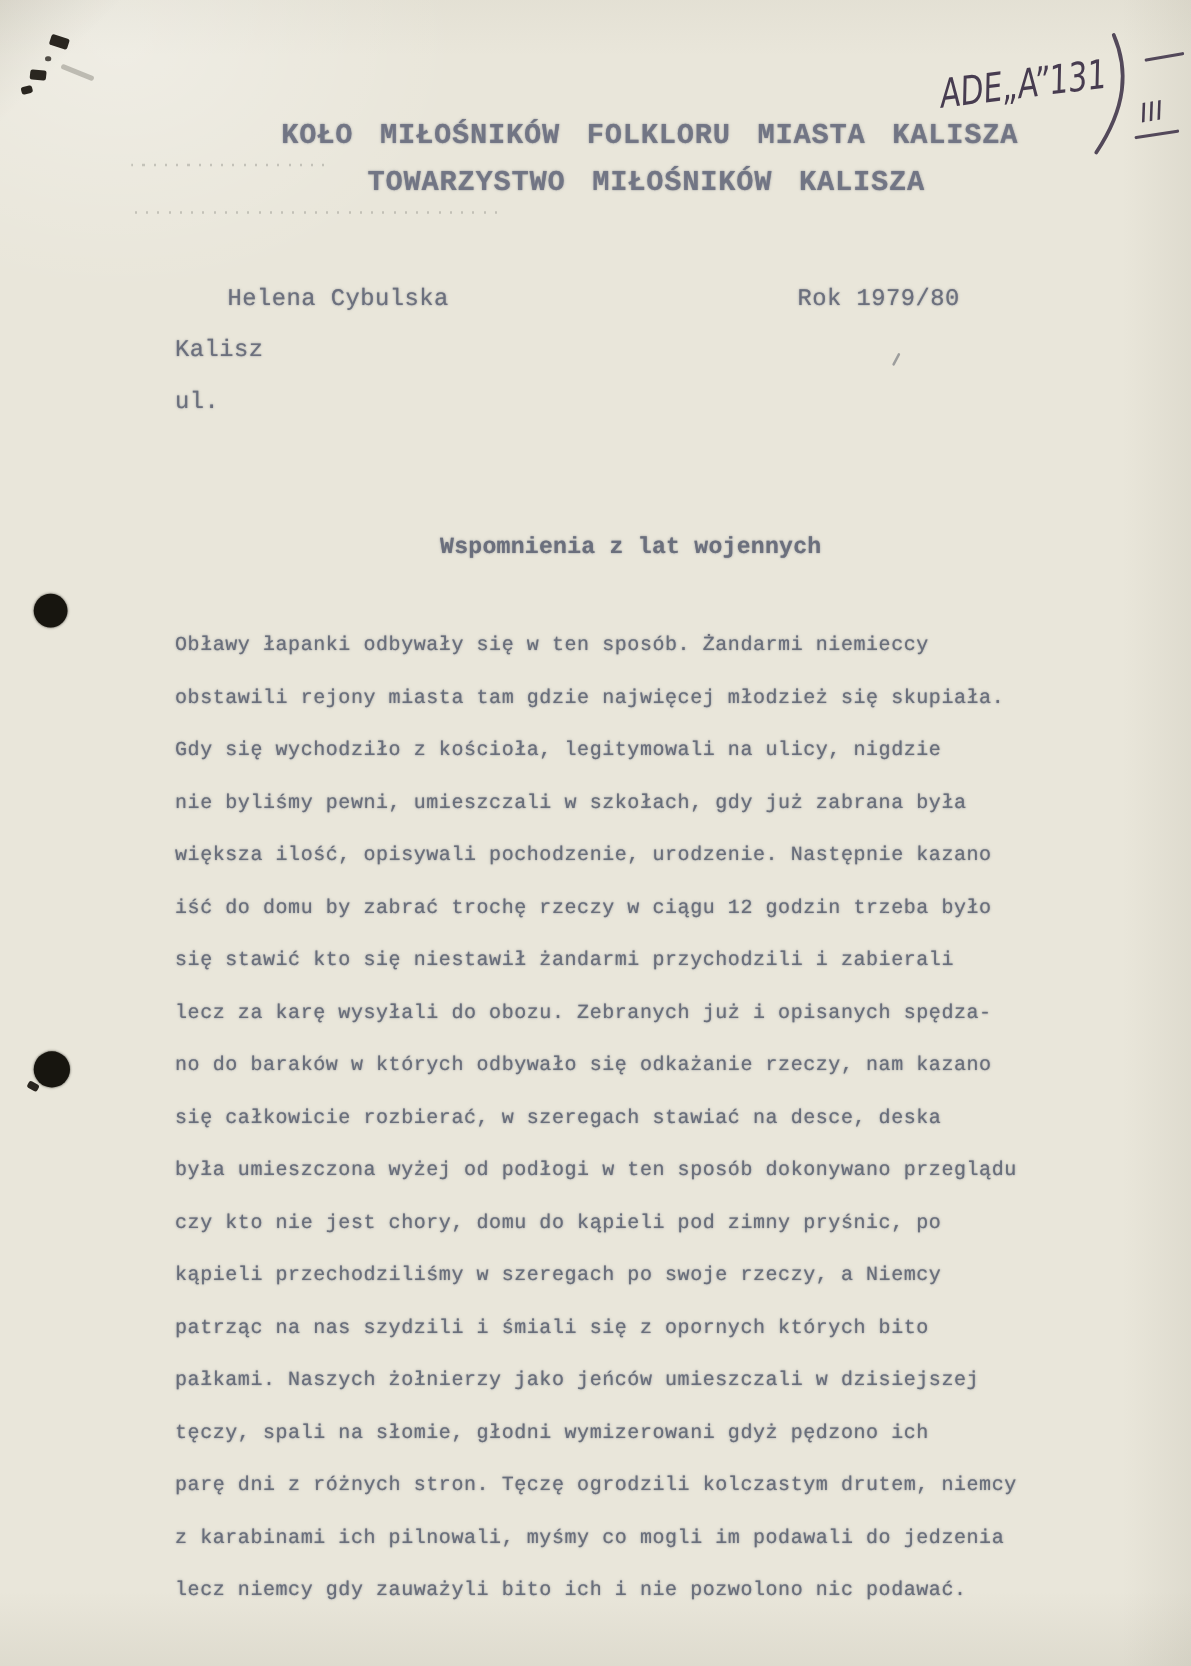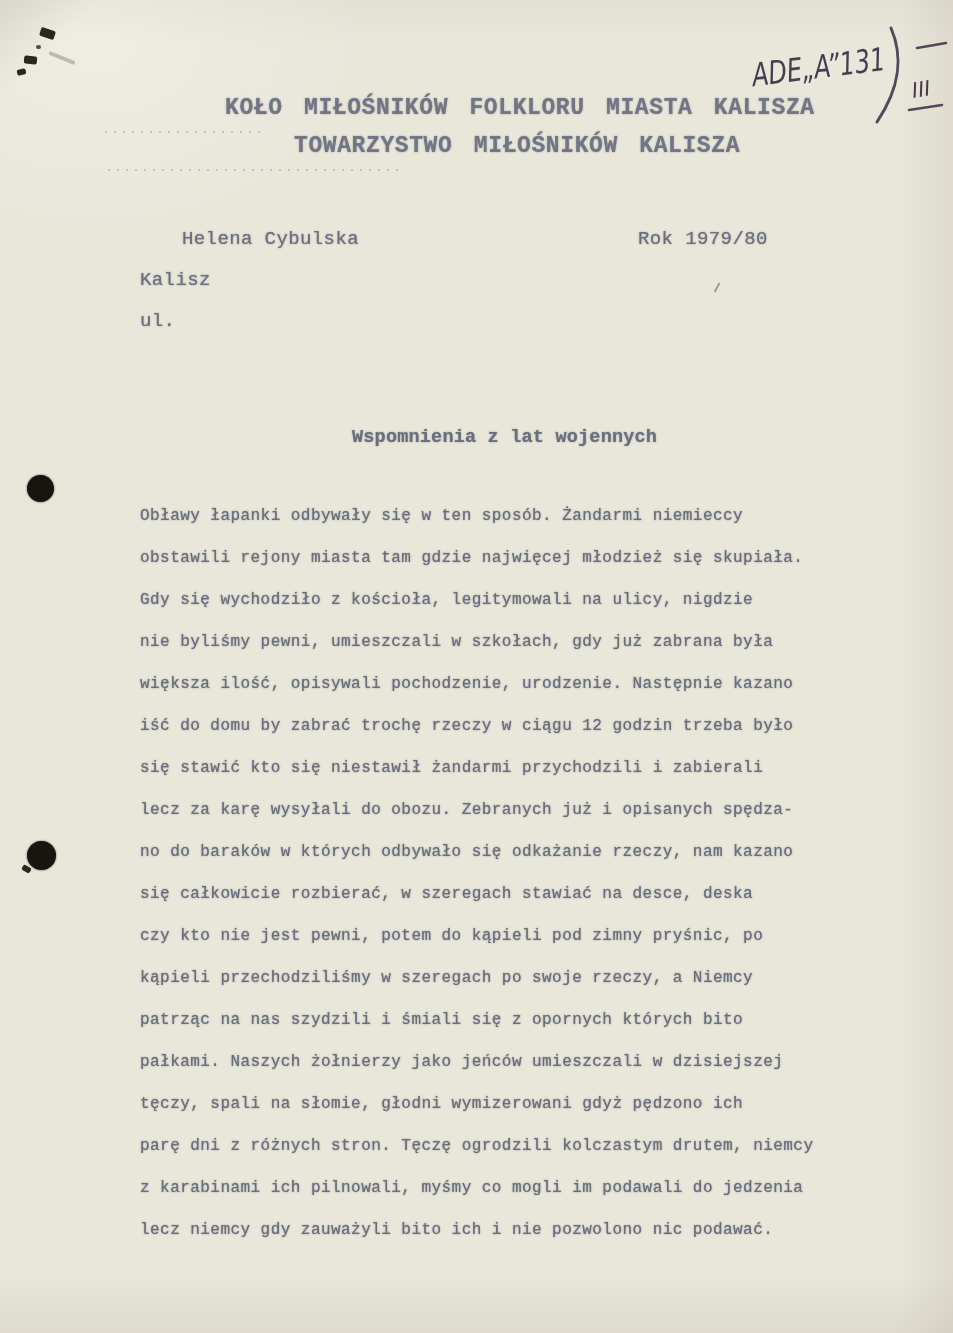--- a/index.html
+++ b/index.html
@@ -112,21 +112,22 @@
       <div>Obławy łapanki odbywały się w ten sposób. Żandarmi niemieccy</div>
       <div>obstawili rejony miasta tam gdzie najwięcej młodzież się skupiała.</div>
       <div>Gdy się wychodziło z kościoła, legitymowali na ulicy, nigdzie</div>
       <div>nie byliśmy pewni, umieszczali w szkołach, gdy już zabrana była</div>
       <div>większa ilość, opisywali pochodzenie, urodzenie. Następnie kazano</div>
       <div>iść do domu by zabrać trochę rzeczy w ciągu 12 godzin trzeba było</div>
       <div>się stawić kto się niestawił żandarmi przychodzili i zabierali</div>
       <div>lecz za karę wysyłali do obozu. Zebranych już i opisanych spędza-</div>
       <div>no do baraków w których odbywało się odkażanie rzeczy, nam kazano</div>
       <div>się całkowicie rozbierać, w szeregach stawiać na desce, deska</div>
-      <div>czy kto nie jest pewni, potem do kąpieli pod zimny pryśnic, po</div>
+      <div>była umieszczona wyżej od podłogi w ten sposób dokonywano przeglądu</div>
+      <div>czy kto nie jest chory, domu do kąpieli pod zimny pryśnic, po</div>
       <div>kąpieli przechodziliśmy w szeregach po swoje rzeczy, a Niemcy</div>
       <div>patrząc na nas szydzili i śmiali się z opornych których bito</div>
       <div>pałkami. Naszych żołnierzy jako jeńców umieszczali w dzisiejszej</div>
       <div>tęczy, spali na słomie, głodni wymizerowani gdyż pędzono ich</div>
       <div>parę dni z różnych stron. Tęczę ogrodzili kolczastym drutem, niemcy</div>
       <div>z karabinami ich pilnowali, myśmy co mogli im podawali do jedzenia</div>
       <div>lecz niemcy gdy zauważyli bito ich i nie pozwolono nic podawać.</div>
     </div>
 
   <div class="hole" style="left:27px;top:475px;width:27px;height:27px;"></div>

